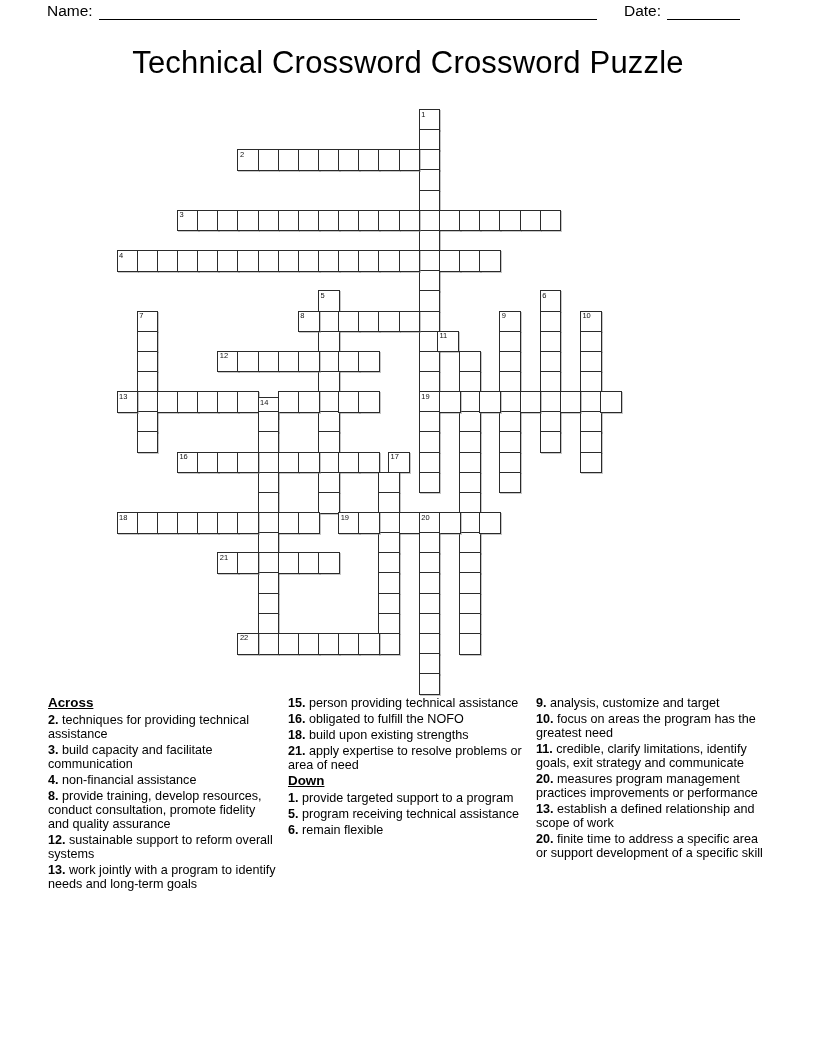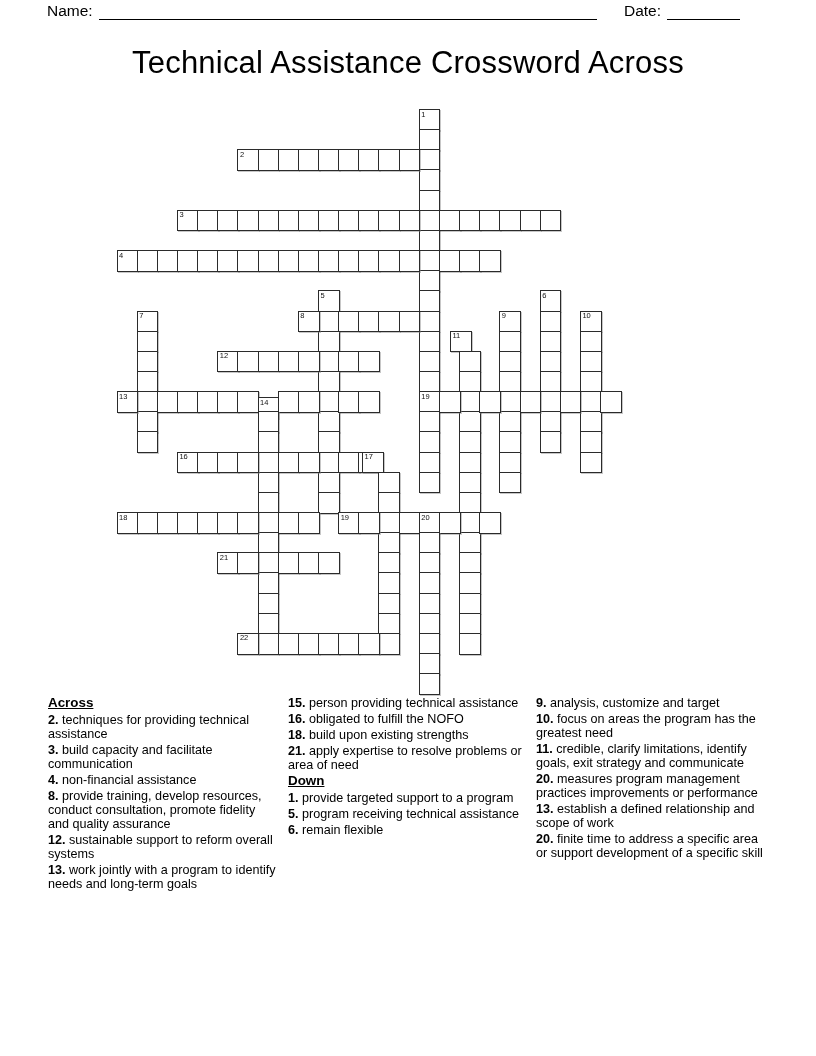--- a/index.html
+++ b/index.html
@@ -43,21 +43,21 @@
   }
 </style>
 </head>
 <body>
 
 <span class="label" style="left:47px; top:2px;">Name:</span>
 <div class="blank-line" style="left:99px; top:1px; width:498px;"></div>
 <span class="label" style="left:624px; top:2px;">Date:</span>
 <div class="blank-line" style="left:667px; top:1px; width:73px;"></div>
 
-<div class="page-title">Technical Assistance Crossword Across</div>
+<div class="page-title">Technical Crossword Crossword Puzzle</div>
 
 <div id="grid">
     <div class="cell" style="left: 418.75px; top: 109px;">
       <span class="cellnum">1</span>
     </div>
     <div class="cell" style="left: 418.75px; top: 129.15px;"></div>
     <div class="cell" style="left: 418.75px; top: 149.3px;"></div>
     <div class="cell" style="left: 418.75px; top: 169.45px;"></div>
     <div class="cell" style="left: 418.75px; top: 189.6px;"></div>
     <div class="cell" style="left: 418.75px; top: 209.75px;"></div>
@@ -180,21 +180,21 @@
     <div class="cell" style="left: 579.95px; top: 310.5px;">
       <span class="cellnum">10</span>
     </div>
     <div class="cell" style="left: 579.95px; top: 330.65px;"></div>
     <div class="cell" style="left: 579.95px; top: 350.8px;"></div>
     <div class="cell" style="left: 579.95px; top: 370.95px;"></div>
     <div class="cell" style="left: 579.95px; top: 391.1px;"></div>
     <div class="cell" style="left: 579.95px; top: 411.25px;"></div>
     <div class="cell" style="left: 579.95px; top: 431.4px;"></div>
     <div class="cell" style="left: 579.95px; top: 451.55px;"></div>
-    <div class="cell" style="left: 450px; top: 330.65px;">
+    <div class="cell" style="left: 437px; top: 330.65px;">
       <span class="cellnum">11</span>
     </div>
     <div class="cell" style="left: 459.05px; top: 350.8px;"></div>
     <div class="cell" style="left: 459.05px; top: 370.95px;"></div>
     <div class="cell" style="left: 459.05px; top: 391.1px;"></div>
     <div class="cell" style="left: 459.05px; top: 411.25px;"></div>
     <div class="cell" style="left: 459.05px; top: 431.4px;"></div>
     <div class="cell" style="left: 459.05px; top: 451.55px;"></div>
     <div class="cell" style="left: 459.05px; top: 471.7px;"></div>
     <div class="cell" style="left: 459.05px; top: 491.85px;"></div>
@@ -249,21 +249,21 @@
     <div class="cell" style="left: 176.95px; top: 451.55px;">
       <span class="cellnum">16</span>
     </div>
     <div class="cell" style="left: 197.1px; top: 451.55px;"></div>
     <div class="cell" style="left: 217.25px; top: 451.55px;"></div>
     <div class="cell" style="left: 237.4px; top: 451.55px;"></div>
     <div class="cell" style="left: 277.7px; top: 451.55px;"></div>
     <div class="cell" style="left: 297.85px; top: 451.55px;"></div>
     <div class="cell" style="left: 338.15px; top: 451.55px;"></div>
     <div class="cell" style="left: 358.3px; top: 451.55px;"></div>
-    <div class="cell" style="left: 362px; top: 451.55px;">
+    <div class="cell" style="left: 388px; top: 451.55px;">
       <span class="cellnum">17</span>
     </div>
     <div class="cell" style="left: 378.45px; top: 471.7px;"></div>
     <div class="cell" style="left: 378.45px; top: 491.85px;"></div>
     <div class="cell" style="left: 378.45px; top: 512px;"></div>
     <div class="cell" style="left: 378.45px; top: 532.15px;"></div>
     <div class="cell" style="left: 378.45px; top: 552.3px;"></div>
     <div class="cell" style="left: 378.45px; top: 572.45px;"></div>
     <div class="cell" style="left: 378.45px; top: 592.6px;"></div>
     <div class="cell" style="left: 378.45px; top: 612.75px;"></div>

